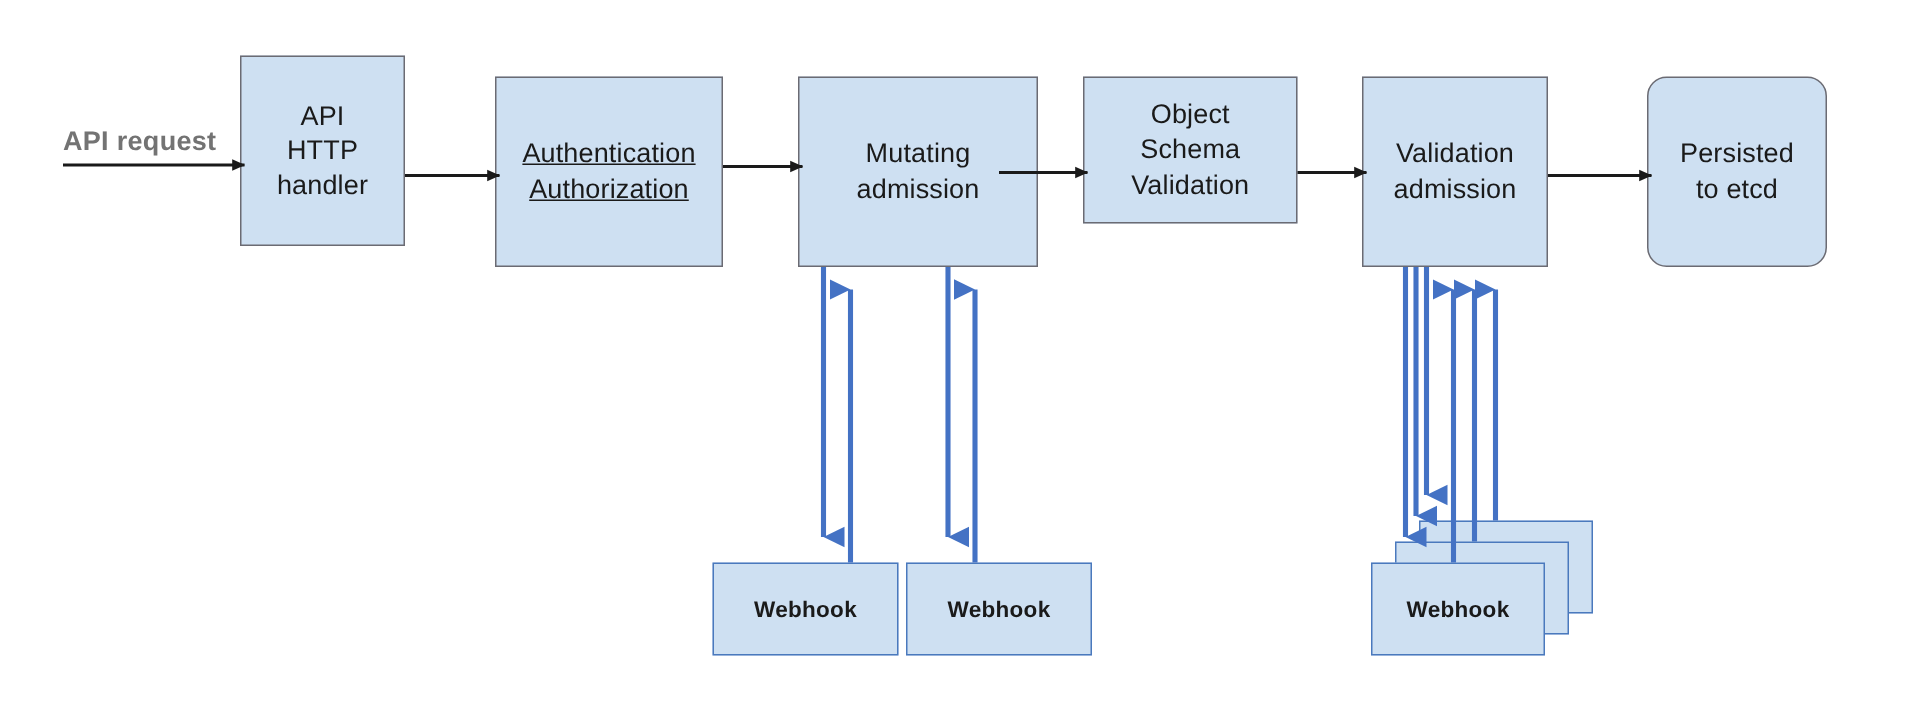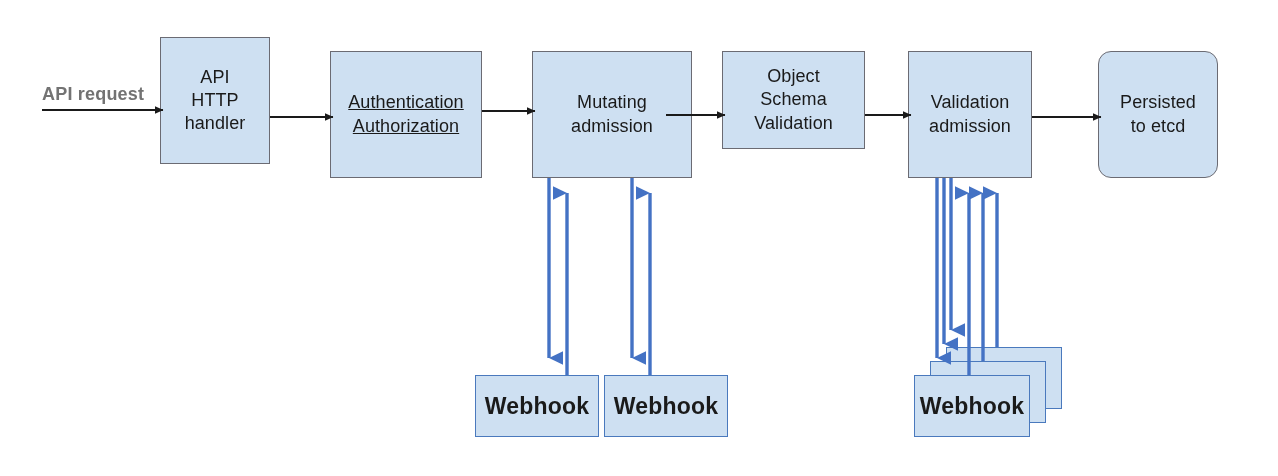--- a/index.html
+++ b/index.html
@@ -40,21 +40,21 @@
   .webhook {
     position: absolute;
     box-sizing: border-box;
     background: #cee0f2;
     border: 1.5px solid #4a79bd;
     display: flex;
     align-items: center;
     justify-content: center;
     text-align: center;
     color: #1a1a1a;
-    font-size: 23px;
+    font-size: 15px;
     font-weight: 600;
     letter-spacing: 0.2px;
   }
   .webhook-ghost {
     position: absolute;
     box-sizing: border-box;
     background: #cee0f2;
     border: 1.5px solid #4a79bd;
   }
   .req-label {

